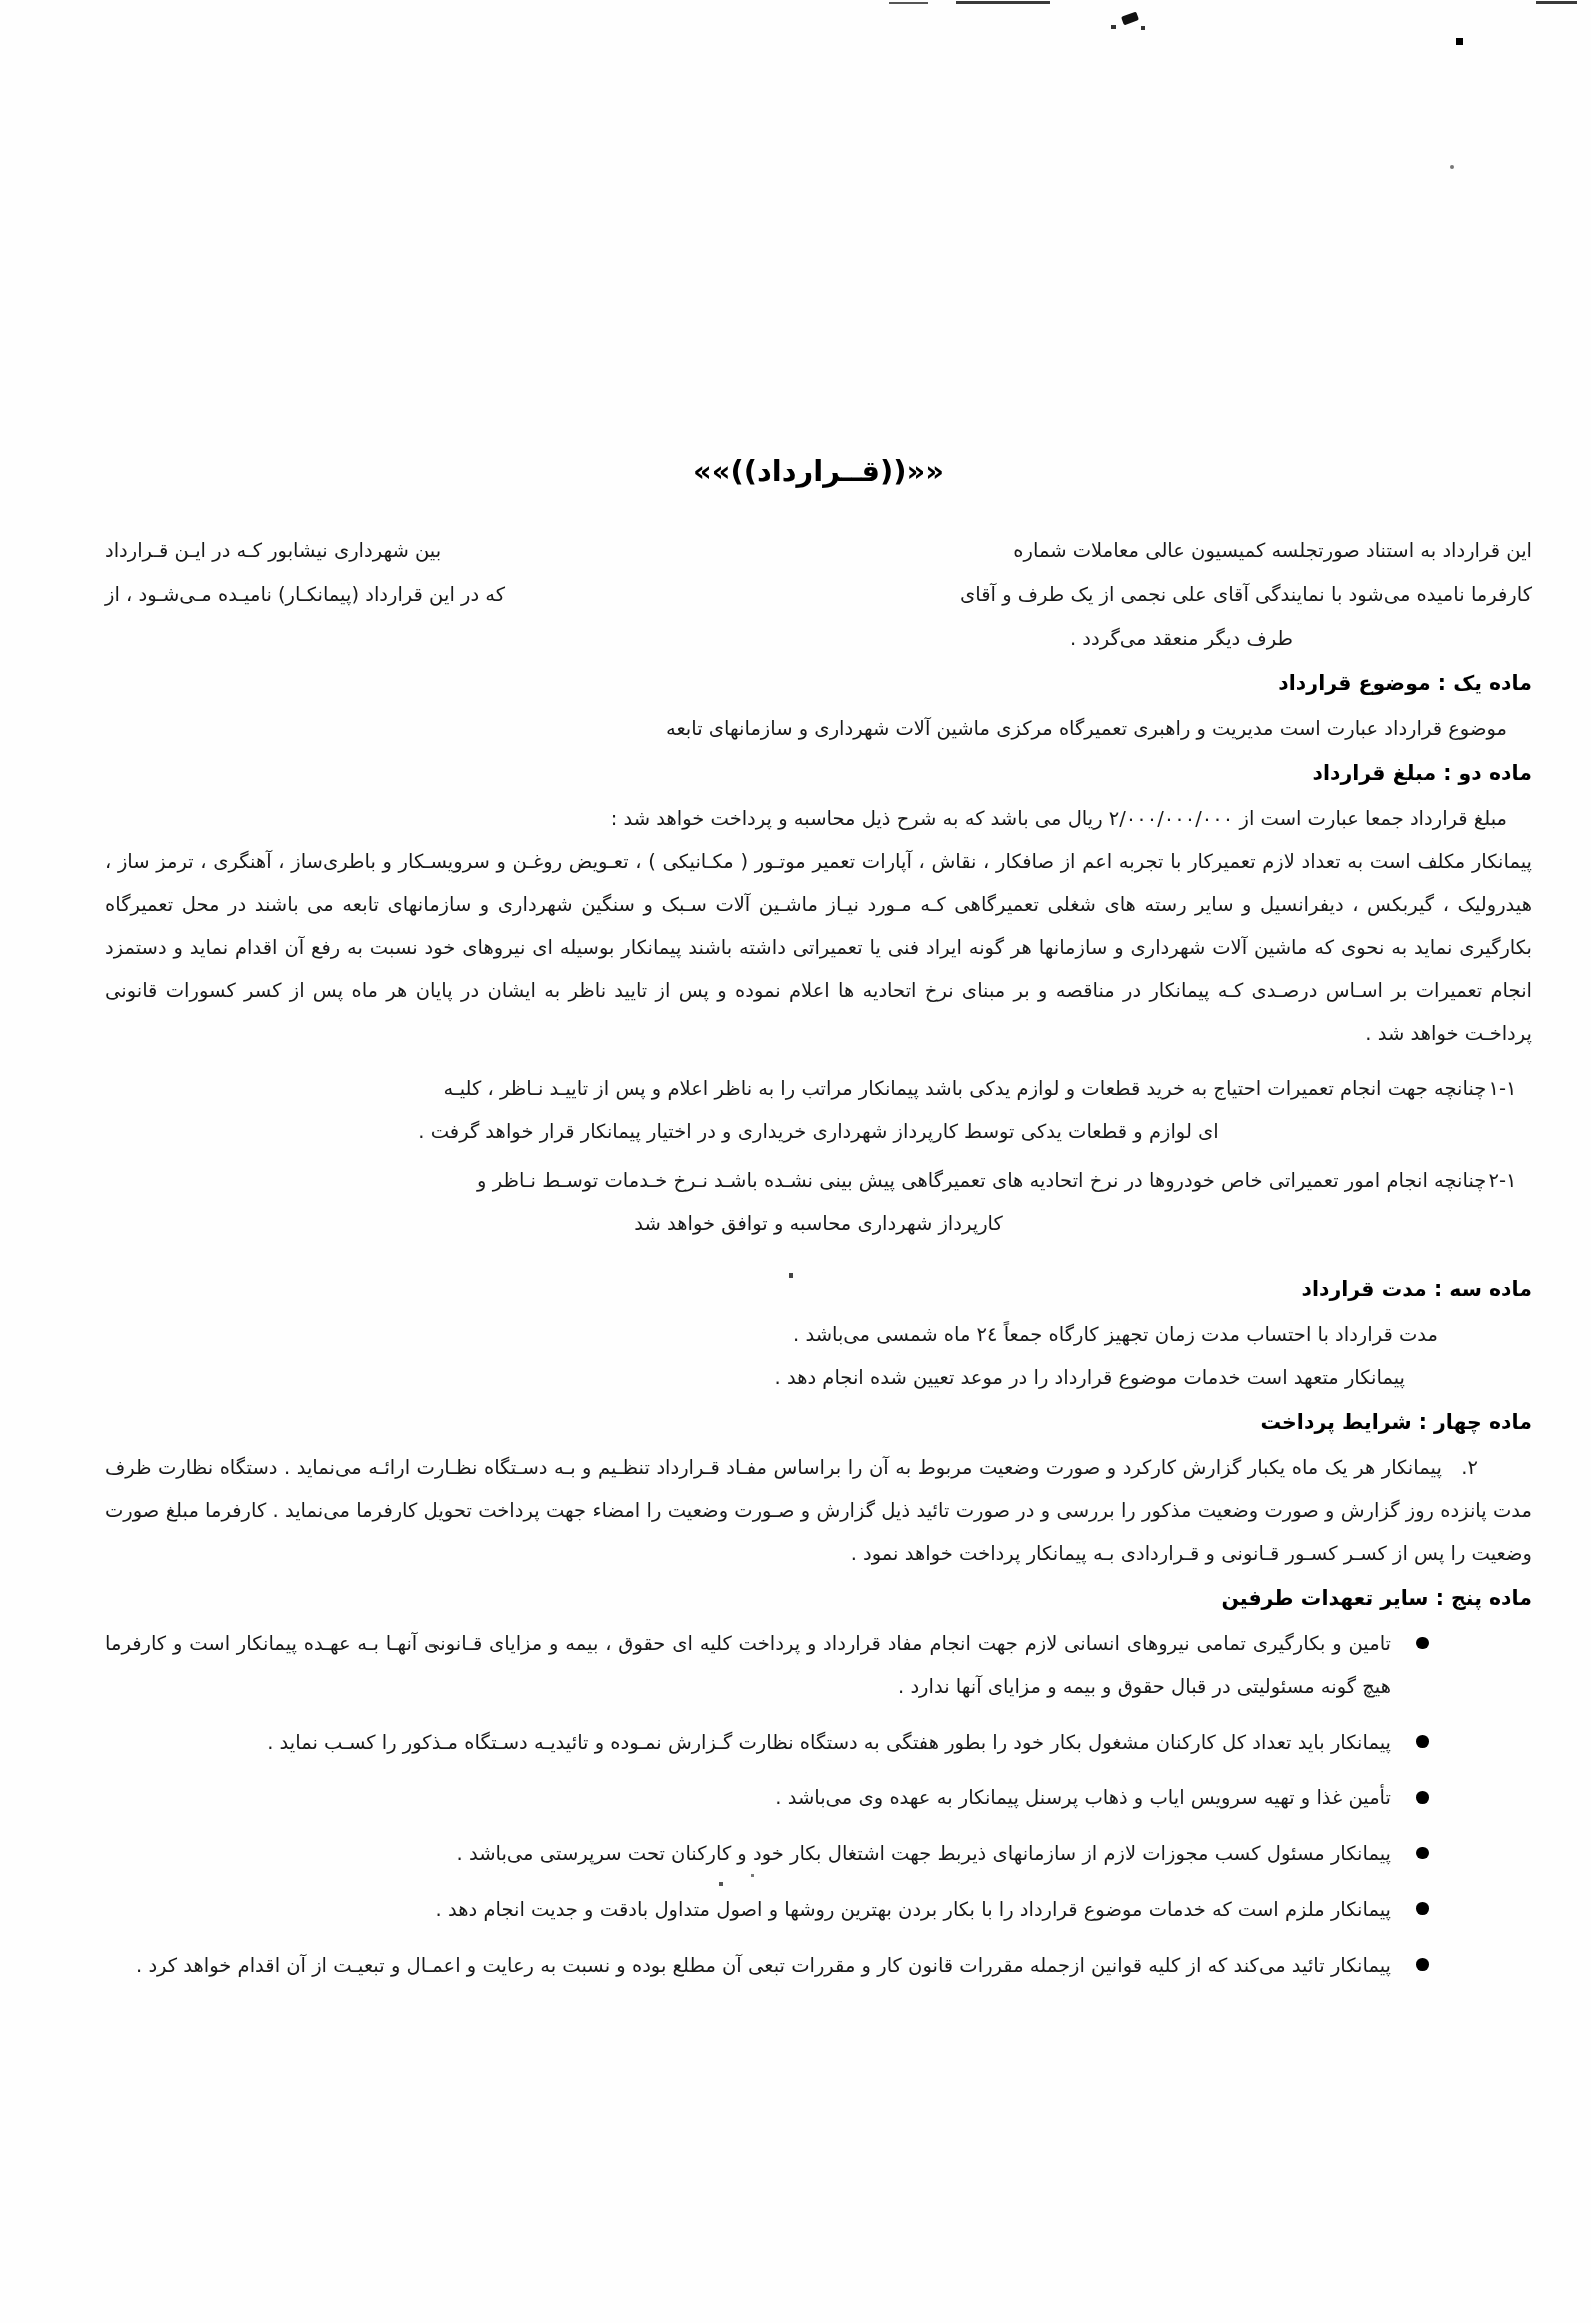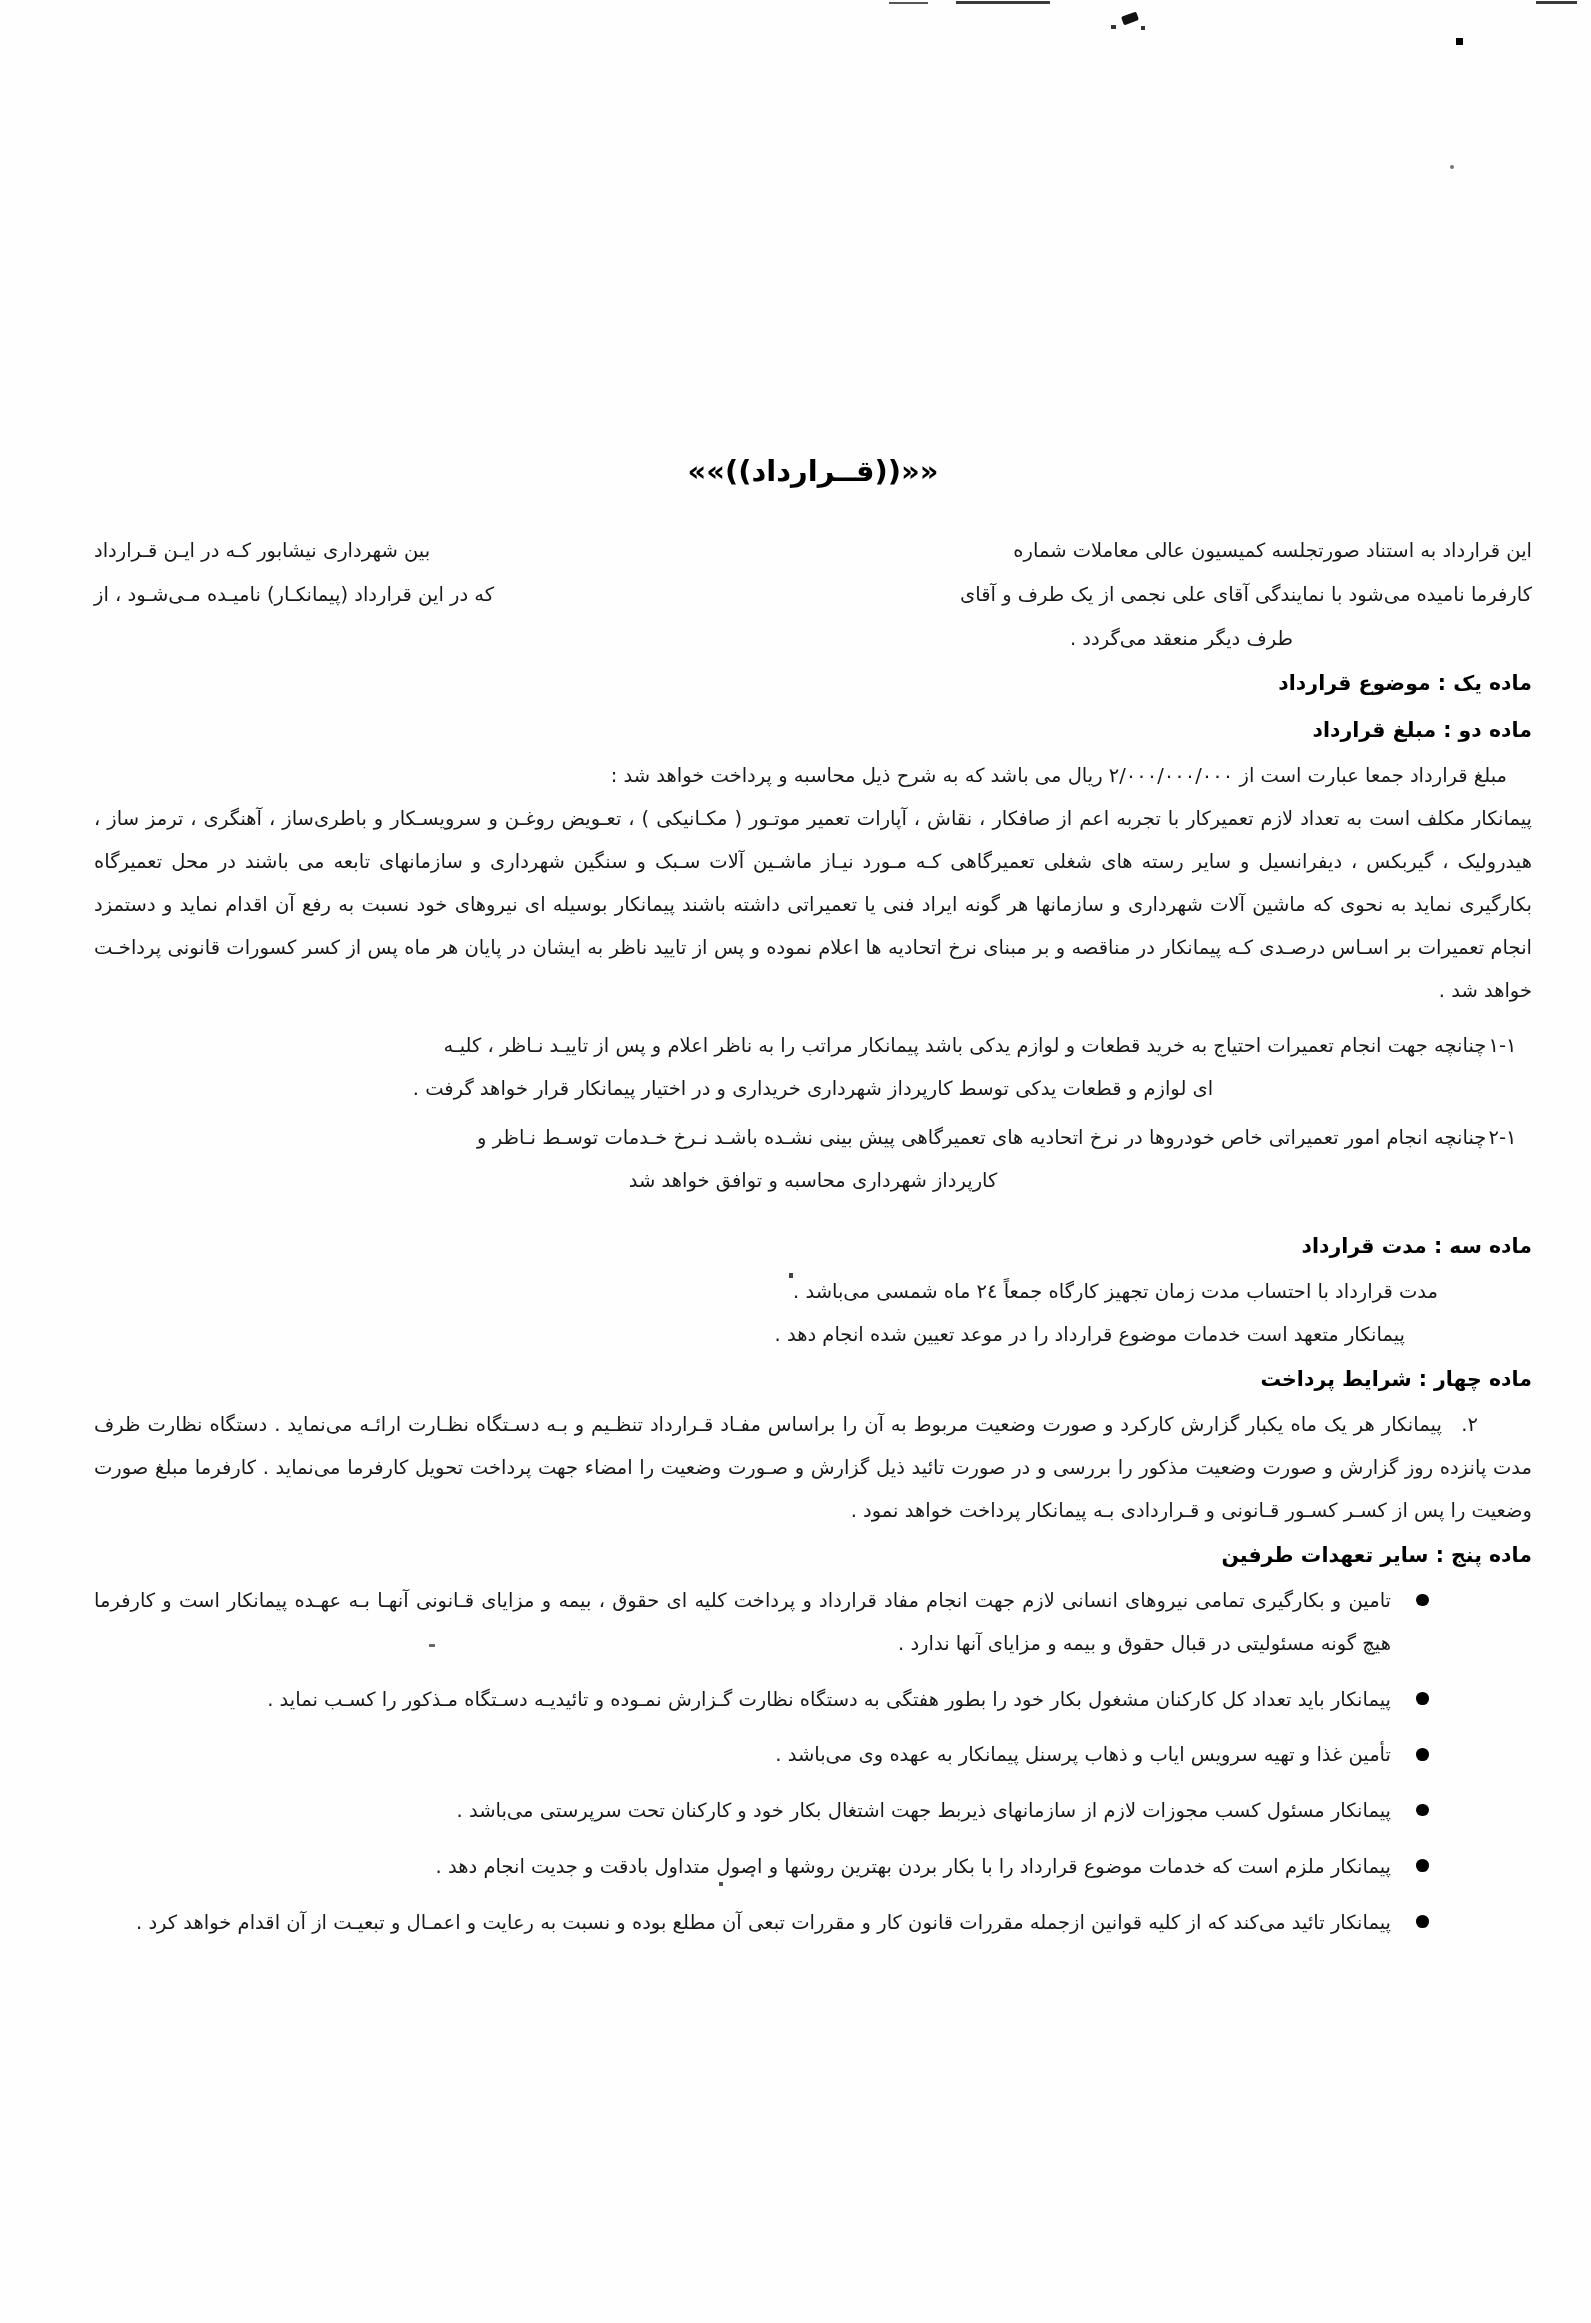--- a/index.html
+++ b/index.html
@@ -6,21 +6,21 @@
   .page {
     position:relative;
     width:1592px; height:2323px;
     background:#fefefe;
     color:#191919;
     font-family:"DejaVu Sans", sans-serif;
     direction:rtl;
     overflow:hidden;
   }
   .content {
-    position:absolute; top:0; right:0; left:1px;
+    position:absolute; top:0; right:0; left:12px;
     padding:451px 60px 0 93px;
   }
   .title {
     text-align:center;
     font-size:29px; font-weight:bold;
     letter-spacing:1px;
     color:#000;
     margin-bottom:37px;
     line-height:41px;
   }
@@ -95,20 +95,21 @@
         <span>بین شهرداری نیشابور کـه در ایـن قـرارداد</span>
       </div>
       <div class="intro-row">
         <span>کارفرما نامیده می‌شود با نمایندگی آقای علی نجمی از یک طرف و آقای</span>
         <span>که در این قرارداد (پیمانکـار) نامیـده مـی‌شـود ، از</span>
       </div>
       <div class="line intro-l3">طرف دیگر منعقد می‌گردد .</div>
     </div>
 
     <div class="h-article">ماده یک : موضوع قرارداد</div>
+    <div class="line indent-sm">موضوع قرارداد عبارت است مدیریت و راهبری تعمیرگاه مرکزی ماشین آلات شهرداری و سازمانهای تابعه</div>
 
     <div class="h-article">ماده دو : مبلغ قرارداد</div>
     <div class="line indent-sm">مبلغ قرارداد جمعا عبارت است از ۲/۰۰۰/۰۰۰/۰۰۰ ریال می باشد که به شرح ذیل محاسبه و پرداخت خواهد شد :</div>
     <div class="line just">پیمانکار مکلف است به تعداد لازم تعمیرکار با تجربه اعم از صافکار ، نقاش ، آپارات تعمیر موتـور ( مکـانیکی ) ، تعـویض روغـن و سرویسـکار و باطری‌ساز ، آهنگری ، ترمز ساز ، هیدرولیک ، گیربکس ، دیفرانسیل و سایر رسته های شغلی تعمیرگاهی کـه مـورد نیـاز ماشـین آلات سـبک و سنگین شهرداری و سازمانهای تابعه می باشند در محل تعمیرگاه بکارگیری نماید به نحوی که ماشین آلات شهرداری و سازمانها هر گونه ایراد فنی یا تعمیراتی داشته باشند پیمانکار بوسیله ای نیروهای خود نسبت به رفع آن اقدام نماید و دستمزد انجام تعمیرات بر اسـاس درصـدی کـه پیمانکار در مناقصه و بر مبنای نرخ اتحادیه ها اعلام نموده و پس از تایید ناظر به ایشان در پایان هر ماه پس از کسر کسورات قانونی پرداخـت خواهد شد .</div>
 
     <div class="clause">
       <div class="line just clause-l1">
         <span class="clause-num">۱-۱</span><span>چنانچه جهت انجام تعمیرات احتیاج به خرید قطعات و لوازم یدکی باشد پیمانکار مراتب را به ناظر اعلام و پس از تاییـد نـاظر ، کلیـه</span>
       </div>
       <div class="line clause-l2">ای لوازم و قطعات یدکی توسط کارپرداز شهرداری خریداری و در اختیار پیمانکار قرار خواهد گرفت .</div>

